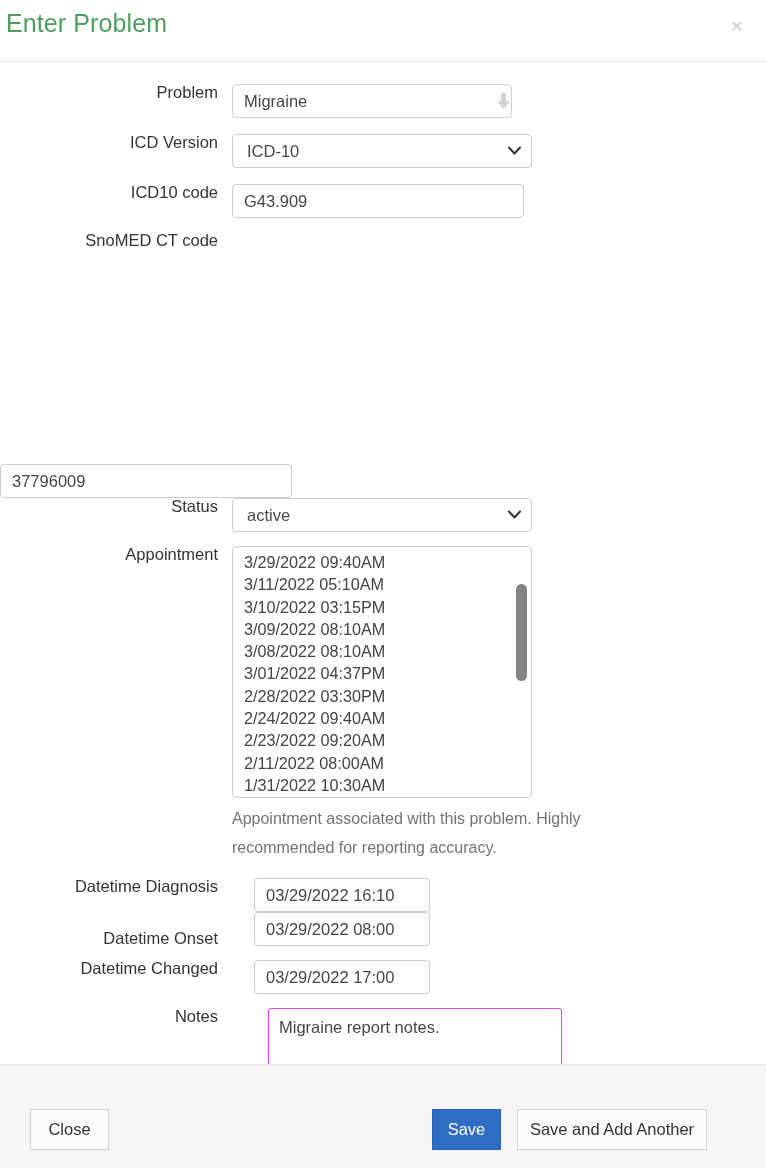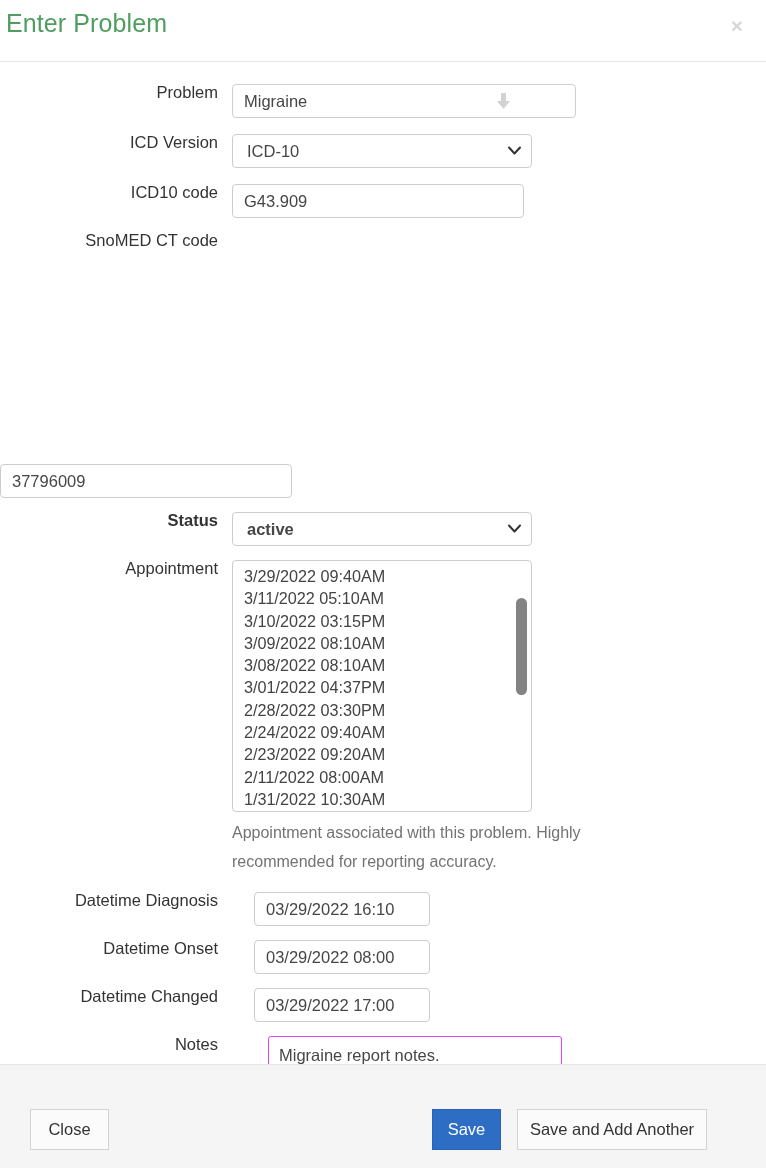--- a/index.html
+++ b/index.html
@@ -90,21 +90,21 @@
     line-height: 32px;
     font-family: "Liberation Sans", sans-serif;
     outline: none;
   }
 
   .w-wide  { width: 292px; }
   .w-date  { width: 176px; }
 
   
   .autocomplete-wrap { position: relative; width: 292px; }
-  .autocomplete-wrap .ctrl { width: 344px; border-color: #cfcfcf; }
+  .autocomplete-wrap .ctrl { width: 280px; border-color: #cfcfcf; }
   .arrow-down-icon {
     position: absolute;
     right: 13px;
     top: 9px;
     width: 15px;
     height: 16px;
     pointer-events: none;
   }
 
   
@@ -263,21 +263,21 @@
       </div>
     </div>
 
     <div class="form-row" style="margin-top:14px;flex-direction:column;">
       <div class="form-label">SnoMED CT code</div>
       <div class="field-col">
         <input class="ctrl w-wide" type="text" value="37796009" style="">
       </div>
     </div>
 
-    <div class="form-row" style="margin-top:14px;font-weight:bold;">
+    <div class="form-row" style="">
       <div class="form-label">Status</div>
       <div class="field-col">
         <div class="select-wrap">
           <div class="ctrl">active</div>
           <svg class="chevron-down-icon" viewBox="0 0 13 9">
             <path d="M1 1.5 L6.5 7.5 L12 1.5" stroke="#333" stroke-width="2" fill="none" stroke-linecap="round" stroke-linejoin="round"></path>
           </svg>
         </div>
       </div>
     </div>
@@ -307,21 +307,21 @@
       </div>
     </div>
 
     <div class="form-row" style="margin-top:16px;">
       <div class="form-label">Datetime Diagnosis</div>
       <div class="field-col" style="padding-left:22px;">
         <input class="ctrl w-date" type="text" value="03/29/2022 16:10" style="">
       </div>
     </div>
 
-    <div class="form-row" style="margin-top:14px;">
+    <div class="form-row" style="margin-top:0;align-items:flex-end;">
       <div class="form-label">Datetime Onset</div>
       <div class="field-col" style="padding-left:22px;">
         <input class="ctrl w-date" type="text" value="03/29/2022 08:00" style="">
       </div>
     </div>
 
     <div class="form-row" style="margin-top:14px;">
       <div class="form-label">Datetime Changed</div>
       <div class="field-col" style="padding-left:22px;">
         <input class="ctrl w-date" type="text" value="03/29/2022 17:00" style="">

